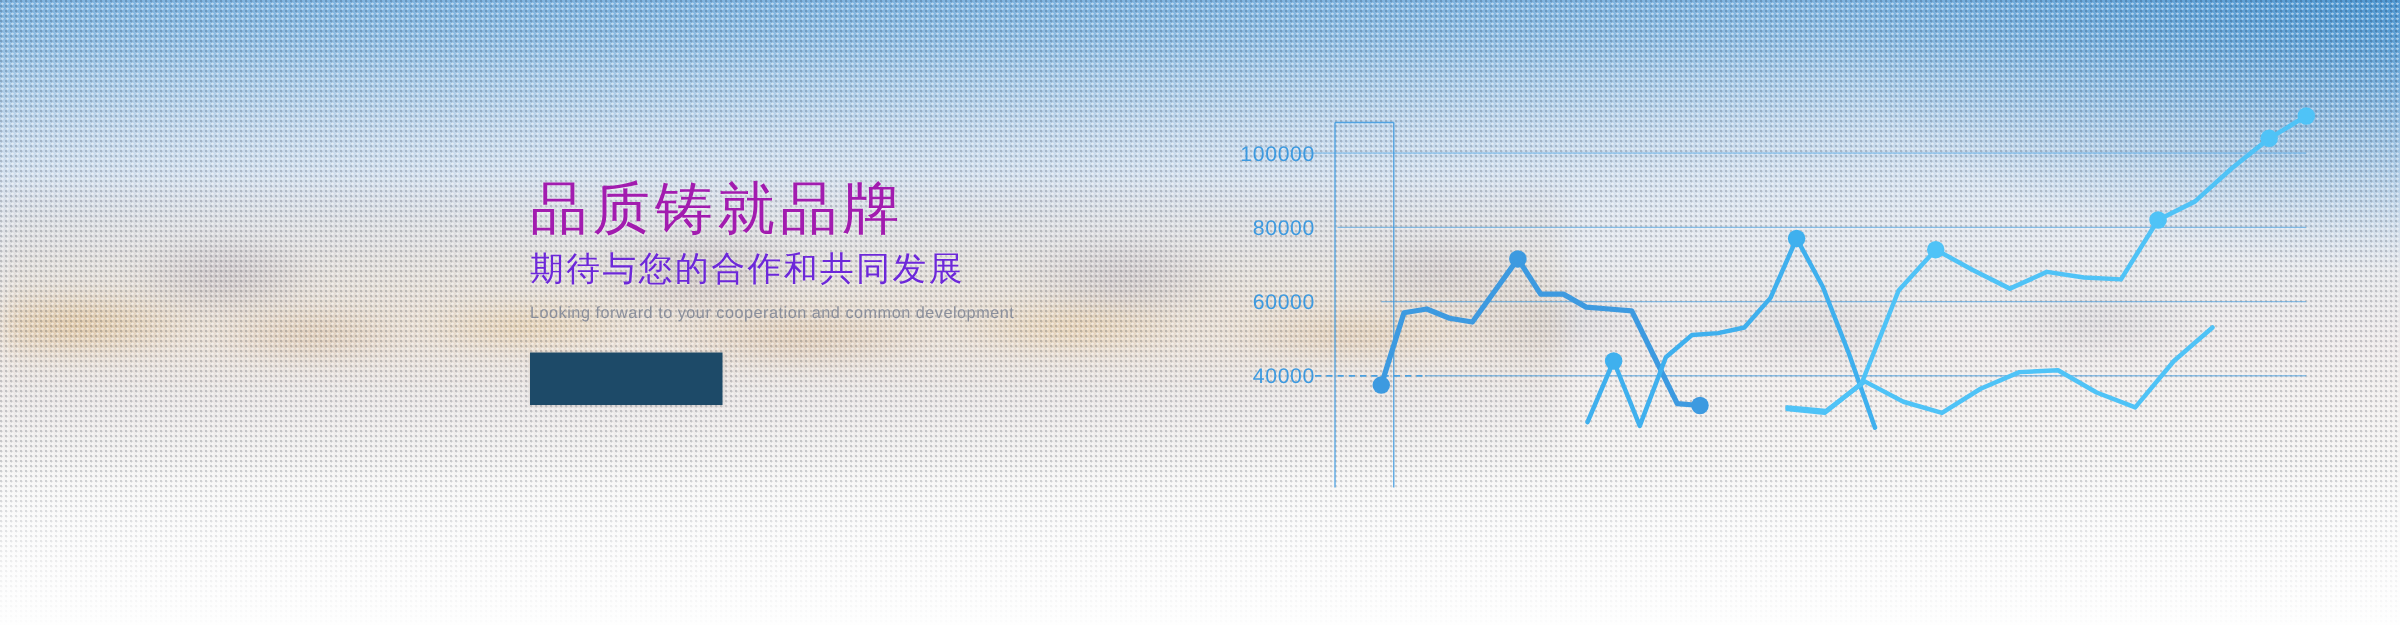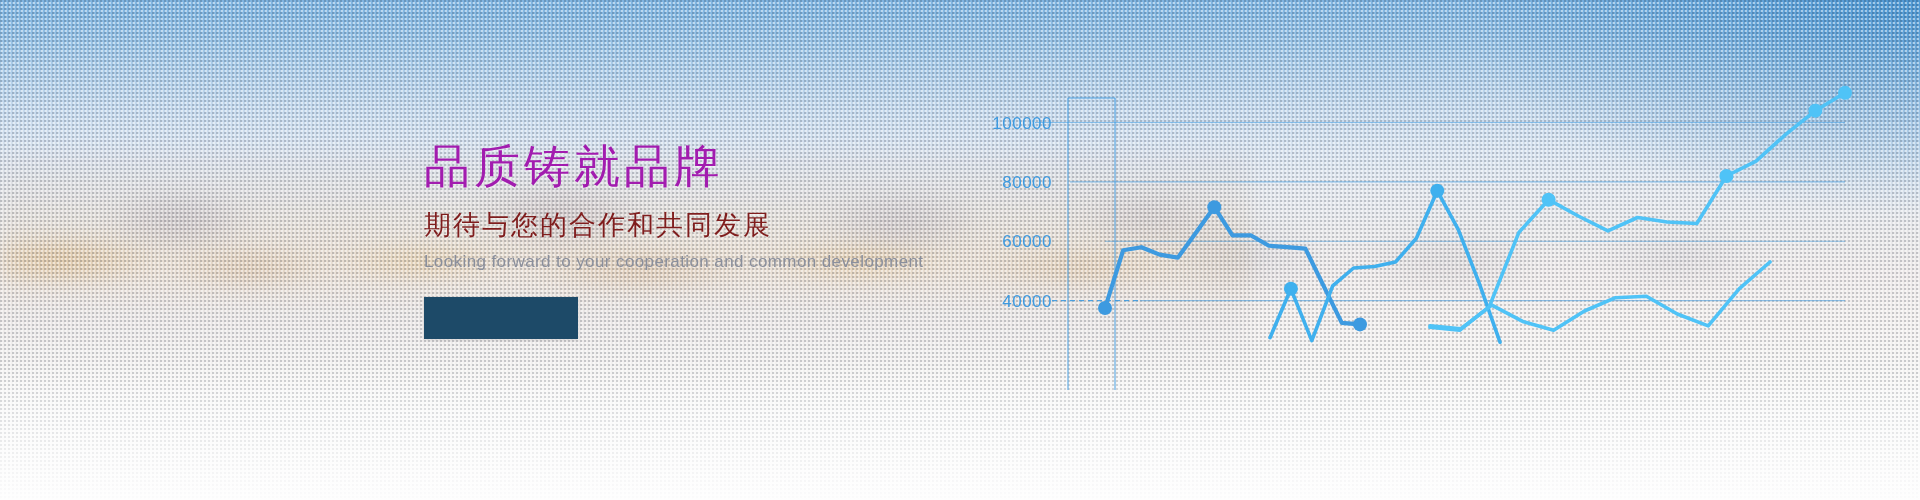--- a/index.html
+++ b/index.html
@@ -71,28 +71,28 @@
 
   
   .text-block{position:absolute;left:424px;top:140px;width:560px;}
   .headline{
     font-size:46px;line-height:1.15;letter-spacing:4px;
     color:#a21caf;font-weight:400;
     font-family:"Liberation Sans","DejaVu Sans",sans-serif;
     text-shadow:0 1px 2px rgba(255,255,255,.55);
   }
   .subtitle-cn{
-    margin-top:14px;
+    margin-top:4px;
     font-size:27px;letter-spacing:2px;
-    color:#7f1d1d;font-weight:400;
+    color:#6d28d9;font-weight:400;
     text-shadow:0 1px 2px rgba(255,255,255,.5);
   }
   .subtitle-en{
     margin-top:9px;
-    font-size:17px;letter-spacing:.4px;
+    font-size:13px;letter-spacing:.4px;
     color:#8a8f9c;font-weight:400;
   }
   .cta-button{
     margin-top:25px;
     width:154px;height:42px;
     background:#1d4a68;
     border:none;display:block;cursor:pointer;
     color:#ffffff;font-size:14px;letter-spacing:2px;
     box-shadow:0 1px 3px rgba(0,0,0,.12);
   }

